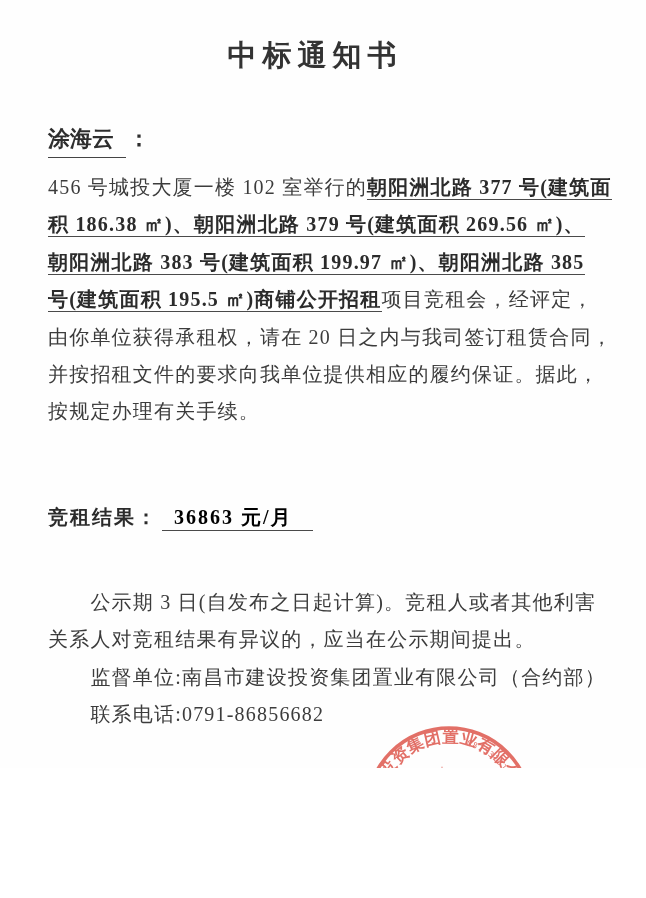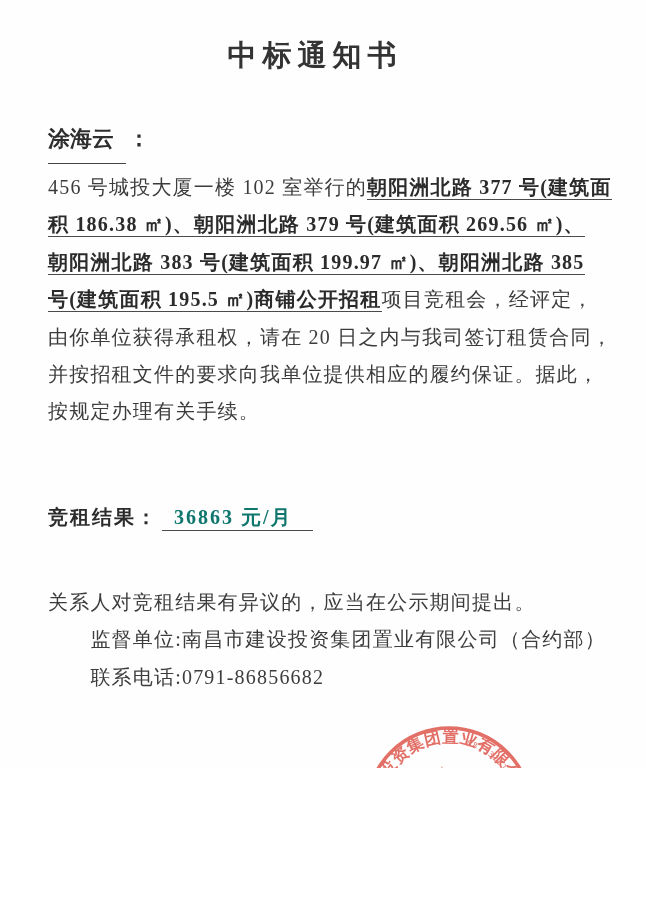--- a/index.html
+++ b/index.html
@@ -15,28 +15,28 @@
   .line{white-space:nowrap;height:37.4px;line-height:37.4px;font-size:20px;letter-spacing:1.2px;}
   .bu{font-weight:bold;color:#2b2b2b;border-bottom:1.6px solid #4a4a4a;padding-bottom:1px;}
   #doc-title{
     top:36px;text-align:center;transform:translateX(-12px);
     font-size:29px;font-weight:600;letter-spacing:6px;color:#333;
   }
   #addressee{top:122px;font-size:22px;line-height:34px;}
   .addressee-name{
     font-weight:bold;color:#2e2e2e;
     border-bottom:1.7px solid #444;
-    padding-right:12px;padding-bottom:12px;
+    padding-right:12px;padding-bottom:6px;
   }
   .addressee-colon{font-weight:bold;color:#2e2e2e;padding-left:2px;}
   #para1{top:169px;}
   #result-line{top:500px;font-size:20px;line-height:34px;}
   .result-label{font-weight:bold;color:#2b2b2b;letter-spacing:2px;}
   .result-value{
-    font-weight:bold;color:#0f766e;letter-spacing:2px;
+    font-weight:bold;color:#000000;letter-spacing:2px;
     border-bottom:1.7px solid #4a4a4a;
     padding:0 20px 2px 12px;margin-left:4px;
   }
   #para2{top:584px;}
   #signer-line{top:806px;padding-left:135px;font-size:20px;line-height:34px;letter-spacing:1.5px;}
   #date-line{top:844px;padding-left:296px;font-size:24px;line-height:34px;letter-spacing:1.5px;}
   #seal-svg{position:absolute;left:350px;top:712px;overflow:visible;}
   .seal-ring-text{font-family:"Liberation Serif","DejaVu Serif",serif;font-weight:bold;}
 </style>
 </head>
@@ -58,20 +58,21 @@
       <div class="line"><span>由你单位获得承租权，请在 20 日之内与我司签订租赁合同，</span></div>
       <div class="line"><span>并按招租文件的要求向我单位提供相应的履约保证。据此，</span></div>
       <div class="line"><span>按规定办理有关手续。</span></div>
     </div>
 
   <div class="block" id="result-line">
     <span class="result-label">竞租结果：</span><span class="result-value">36863 元/月</span>
   </div>
 
   <div class="block" id="para2">
+      <div class="line"><span>　　公示期 3 日(自发布之日起计算)。竞租人或者其他利害</span></div>
       <div class="line"><span>关系人对竞租结果有异议的，应当在公示期间提出。</span></div>
       <div class="line"><span>　　监督单位:南昌市建设投资集团置业有限公司（合约部）</span></div>
       <div class="line"><span>　　联系电话:0791-86856682</span></div>
     </div>
 
   <div class="block" id="signer-line">
     <span>招租人：</span><span>南昌市建设投资集团置业有限公司</span>
   </div>
 
   <div class="block" id="date-line">2023 年 8 月 22 日</div>

